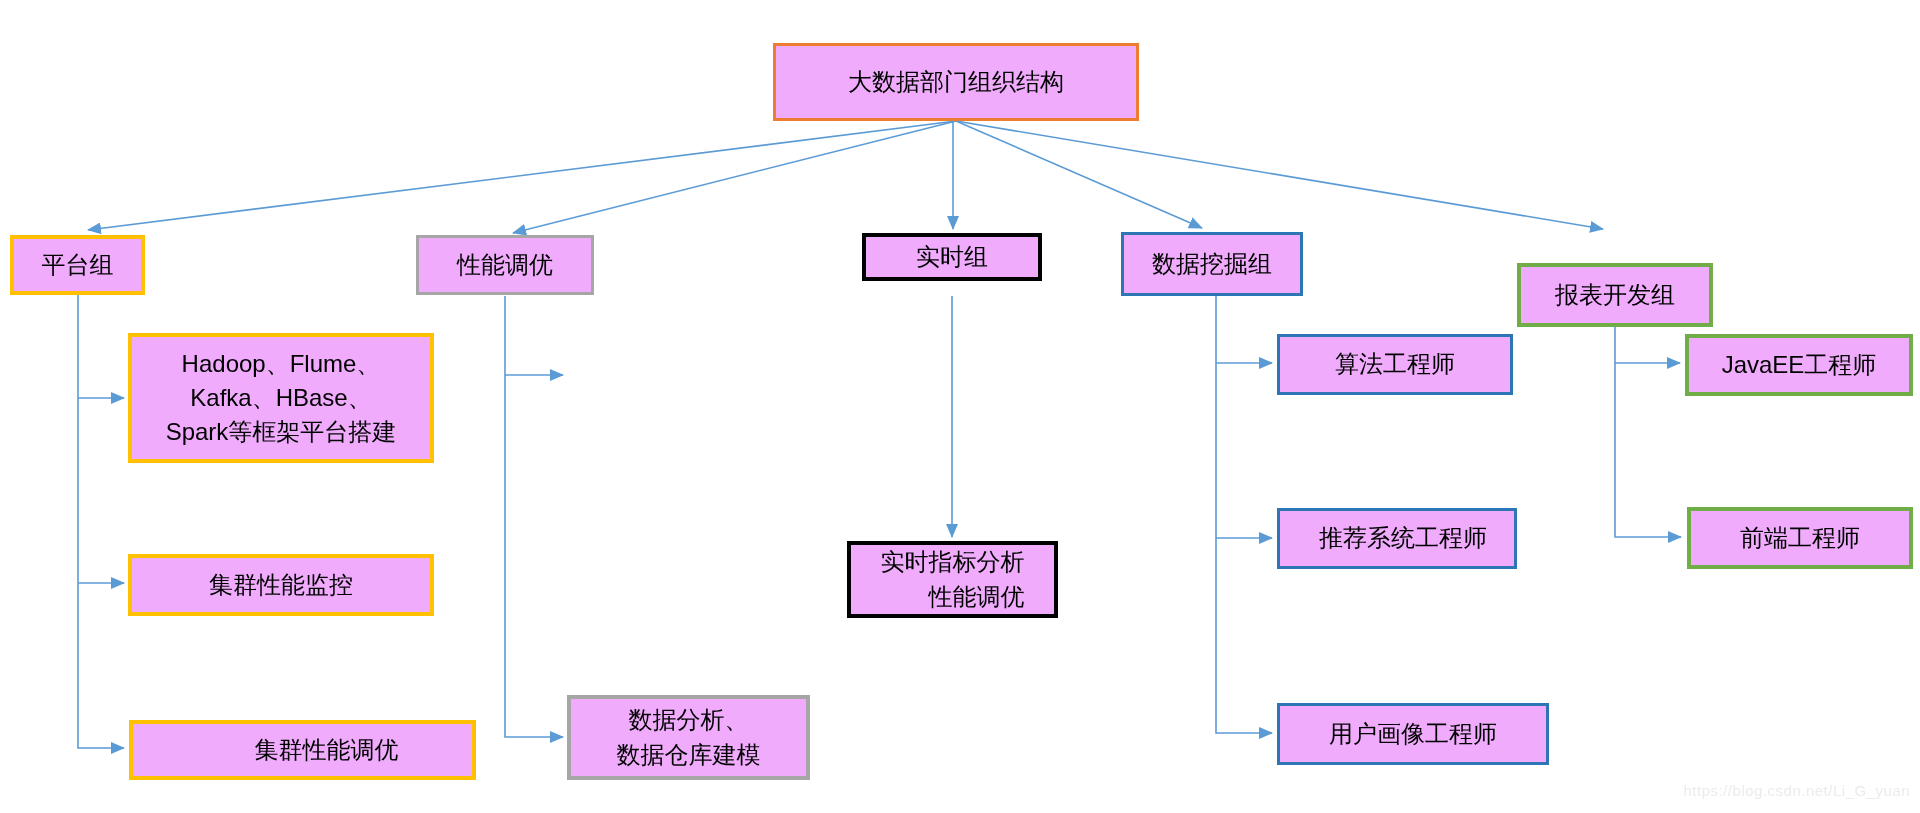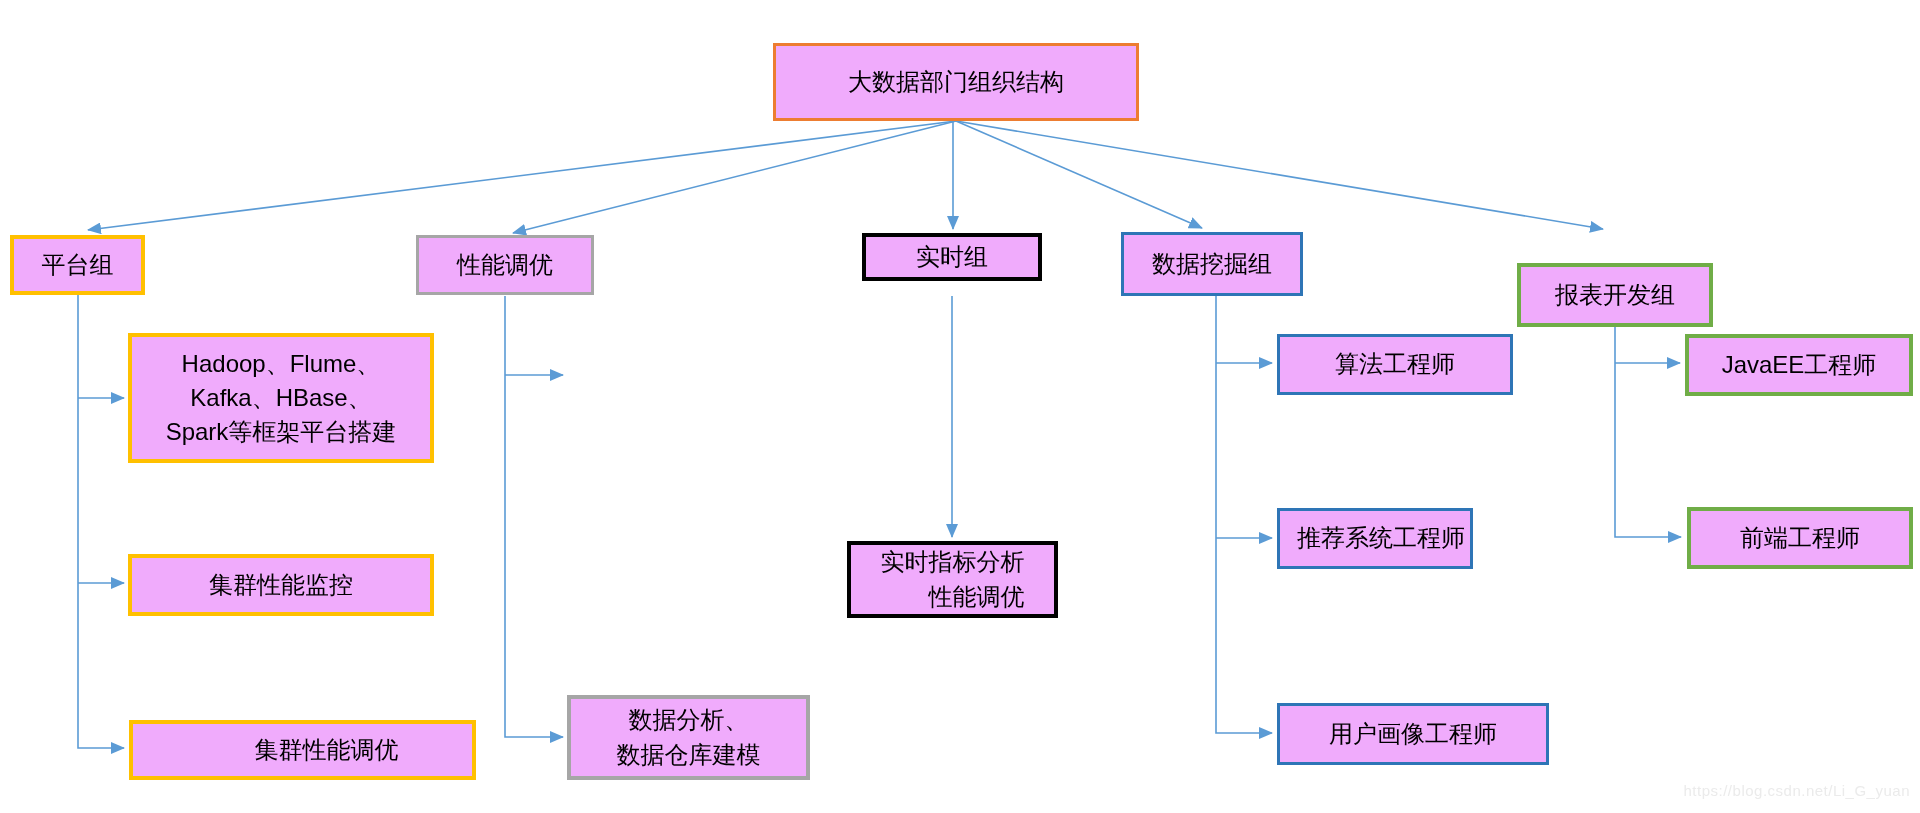--- a/index.html
+++ b/index.html
@@ -22,21 +22,21 @@
   .b-g-mining   {left:1121px;top:232px;width:182px;height:64px;border:3px solid var(--c-mining);}
   .b-g-report   {left:1517px;top:232px;width:196px;height:64px;border:4px solid var(--c-report);margin-top:31px;}
   
   .b-c-frameworks{left:128px;top:333px;width:306px;height:130px;border:4px solid var(--c-platform);}
   .b-c-monitor   {left:128px;top:554px;width:306px;height:62px; border:4px solid var(--c-platform);}
   .b-c-tuning    {left:129px;top:720px;width:347px;height:60px; border:4px solid var(--c-platform);padding-left:48px;}
   .b-c-etl       {left:567px;top:334px;width:243px;height:86px; border:4px solid var(--c-warehouse);}
   .b-c-modeling  {left:567px;top:695px;width:243px;height:85px; border:4px solid var(--c-warehouse);}
   .b-c-realtime  {left:847px;top:541px;width:211px;height:77px; border:4px solid var(--c-realtime);text-align:right;}
   .b-c-algorithm {left:1277px;top:334px;width:236px;height:61px;border:3px solid var(--c-mining);}
-  .b-c-recommend {left:1277px;top:508px;width:196px;height:61px;border:3px solid var(--c-mining);padding-left:12px;}
+  .b-c-recommend {left:1277px;top:508px;width:240px;height:61px;border:3px solid var(--c-mining);padding-left:12px;}
   .b-c-profile   {left:1277px;top:703px;width:272px;height:62px;border:3px solid var(--c-mining);text-align:center;}
   .b-c-javaee    {left:1685px;top:334px;width:228px;height:62px;border:4px solid var(--c-report);}
   .b-c-frontend  {left:1687px;top:507px;width:226px;height:62px;border:4px solid var(--c-report);}
   .watermark{
     position:absolute;right:10px;top:782px;font-size:15px;color:#ebebeb;
     letter-spacing:0.5px;
   }
   .wire{stroke:var(--c-connector);stroke-width:1.6;fill:none;}
   .arrowhead{fill:var(--c-connector);}
 </style>

